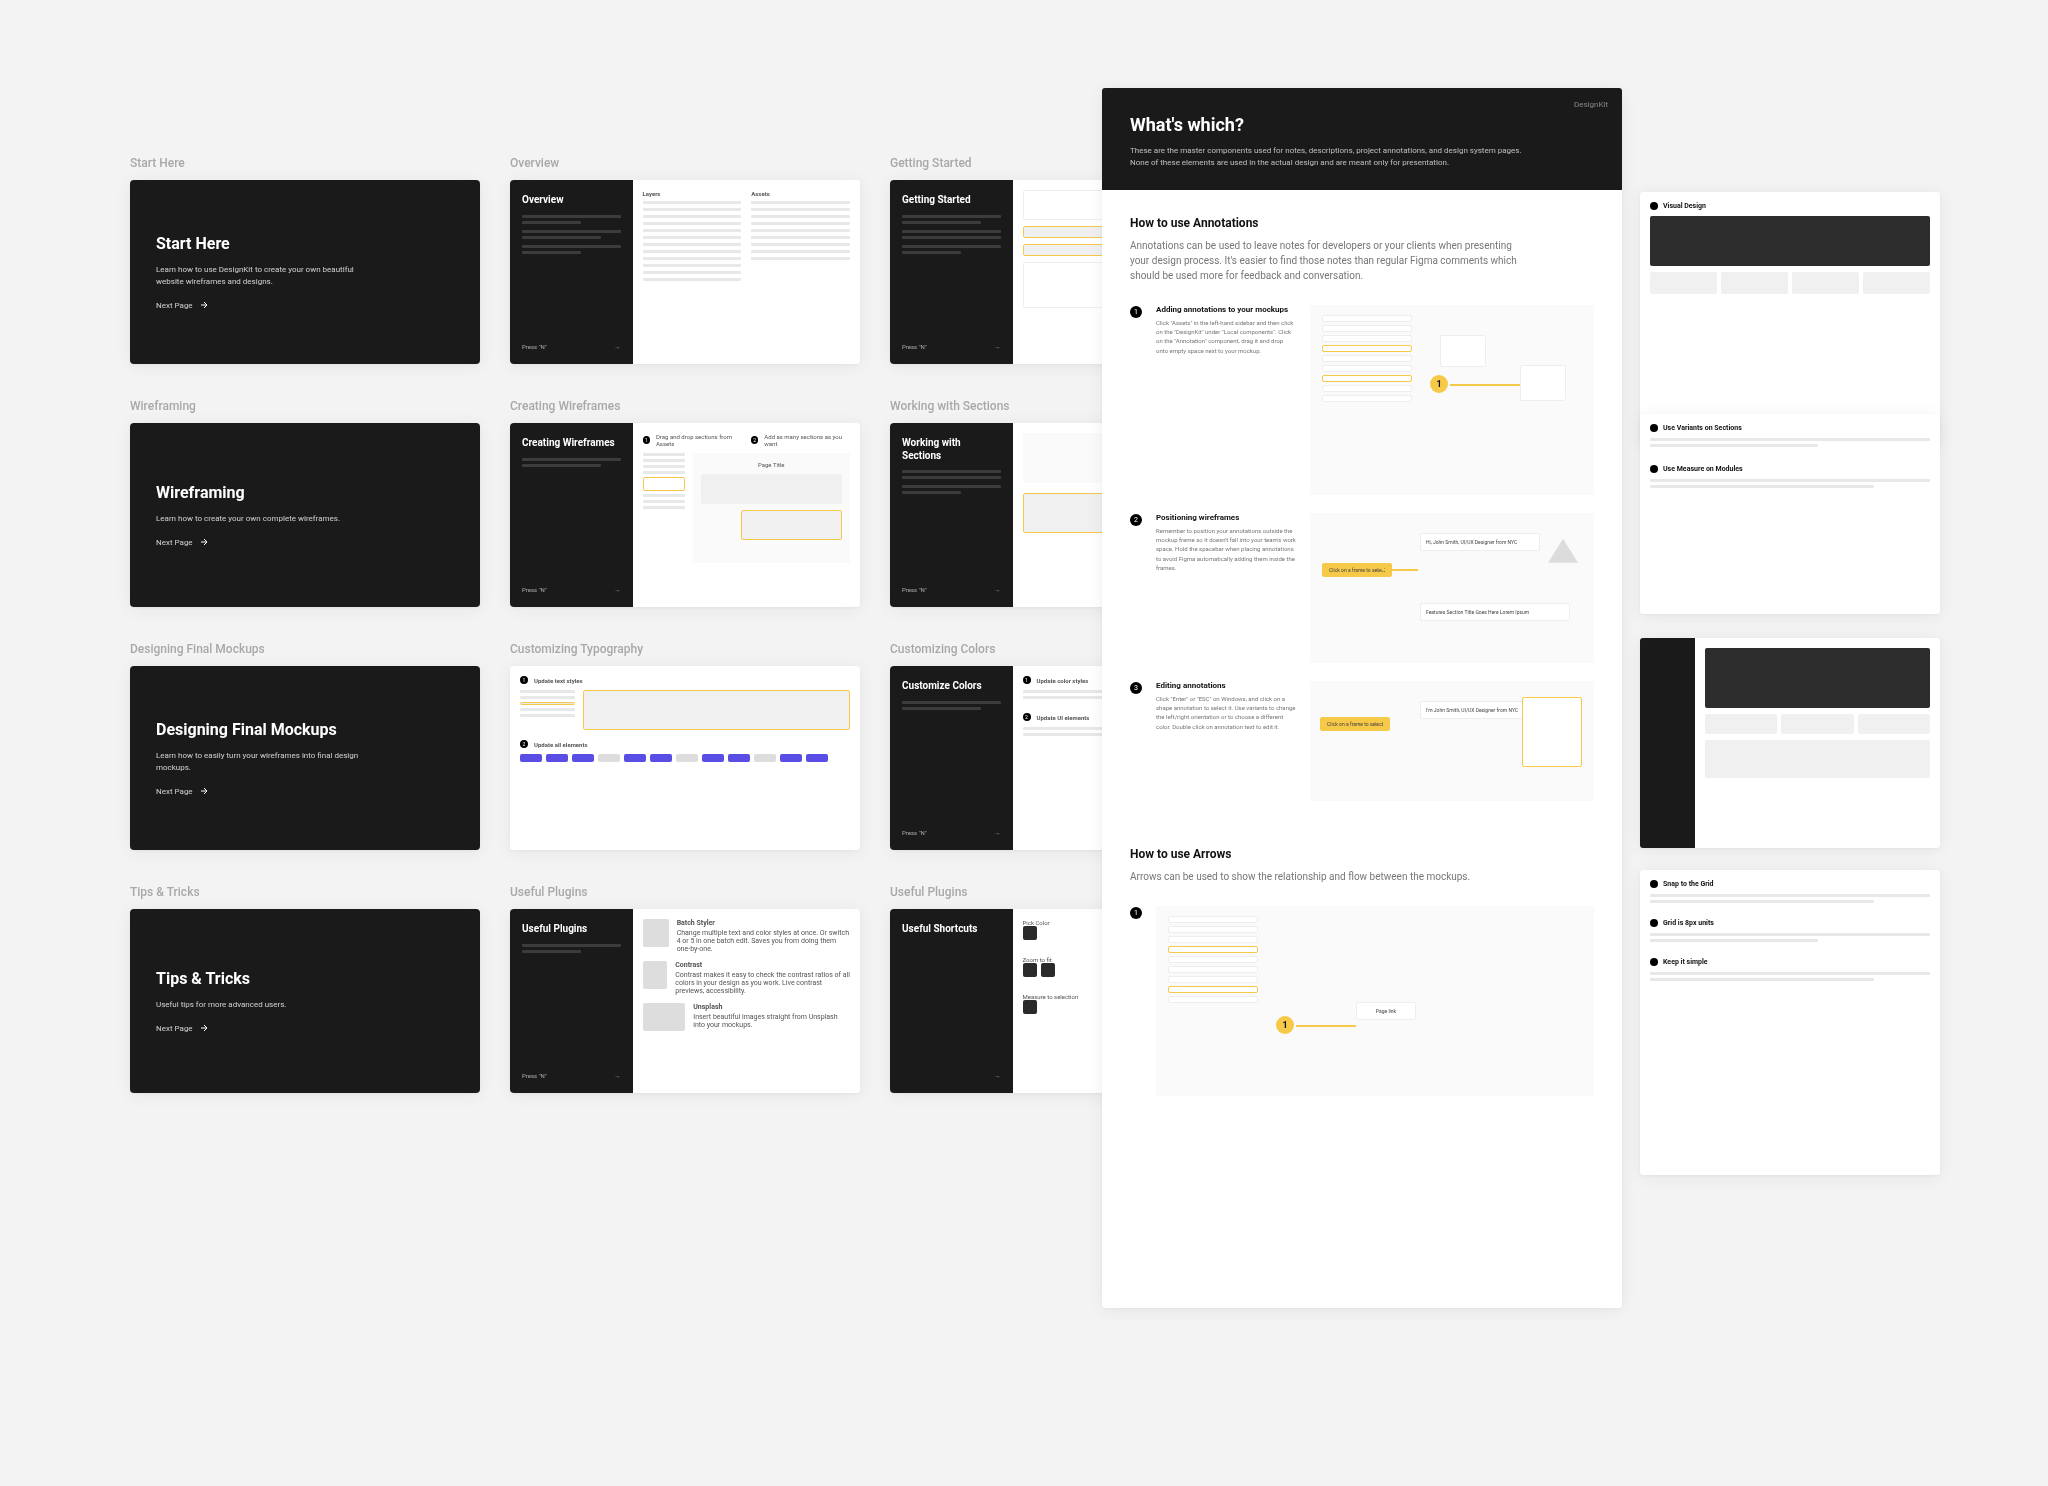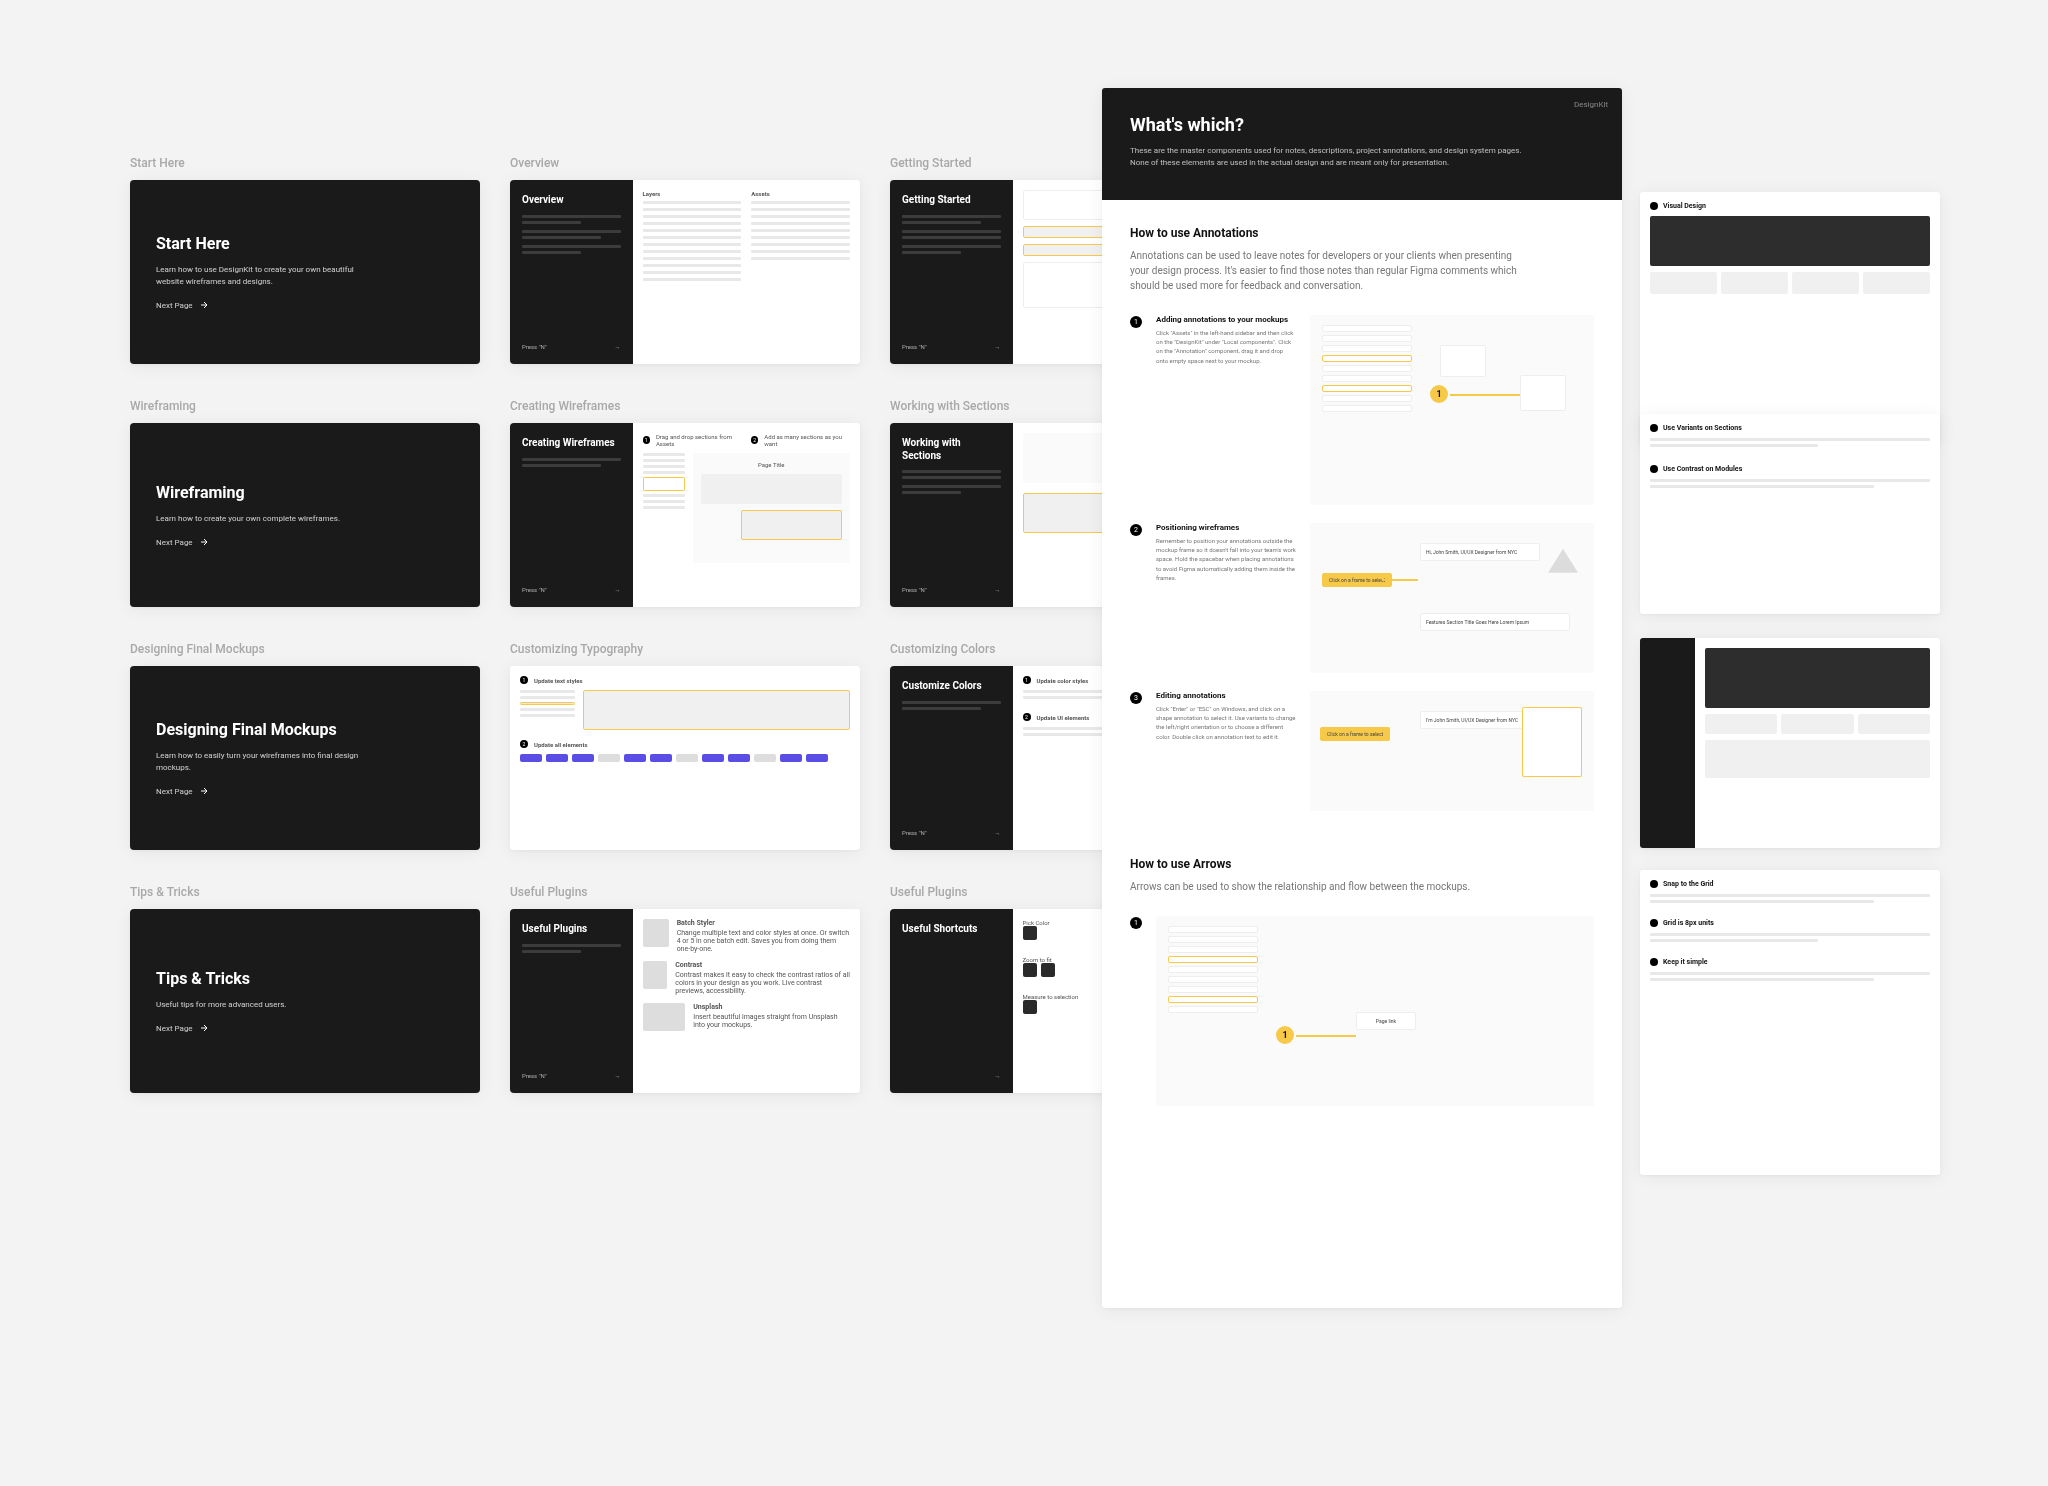--- a/index.html
+++ b/index.html
@@ -88,21 +88,21 @@
   position:absolute;
   left:1102px;top:88px;
   width:520px;height:1220px;
   background:#fff;
   box-shadow:var(--shadow);
   border-radius:3px;
   overflow:hidden;
 }
 .overlay .hdr{
   background:var(--dark);color:#fff;
-  padding:26px 28px 30px;
+  padding:26px 28px 20px;
 }
 .hdr .corner{position:absolute;right:14px;top:12px;font-size:8px;color:rgba(255,255,255,.45)}
 .hdr h1{font-size:18px;font-weight:700;margin-bottom:10px}
 .hdr p{font-size:8px;line-height:1.55;color:rgba(255,255,255,.7);max-width:400px}
 .overlay .body{padding:26px 28px;font-size:8px;color:#555}
 .overlay h3{font-size:12px;font-weight:700;color:#111;margin-bottom:8px}
 .overlay .sub{font-size:10px;line-height:1.5;color:#777;margin-bottom:22px;max-width:400px}
 .step{display:flex;gap:14px;margin-bottom:18px}
 .step .ix{width:12px;height:12px;border-radius:50%;background:#000;color:#fff;font-size:7px;display:flex;align-items:center;justify-content:center;flex-shrink:0;margin-top:1px}
 .step .text{flex-shrink:0;width:140px}
@@ -650,21 +650,21 @@
   <div class="peek" style="top:414px;height:200px">
     <div class="pl">
       <div class="pk-title">
           <span class="pk-dot"></span>
           <span>Use Variants on Sections</span>
         </div>
       <div class="line" style="margin-bottom:3px"></div>
         <div class="line short" style="margin-bottom:18px"></div>
       <div class="pk-title">
           <span class="pk-dot"></span>
-          <span>Use Contrast on Modules</span>
+          <span>Use Measure on Modules</span>
         </div>
       <div class="line" style="margin-bottom:3px"></div>
         <div class="line mid"></div>
     </div>
   </div>
 
   <div class="peek" style="top:638px;height:210px">
     <div class="pd"></div>
     <div class="pl">
       <div class="box" style="height:60px;background:#2d2d2d;margin-bottom:6px"></div>

